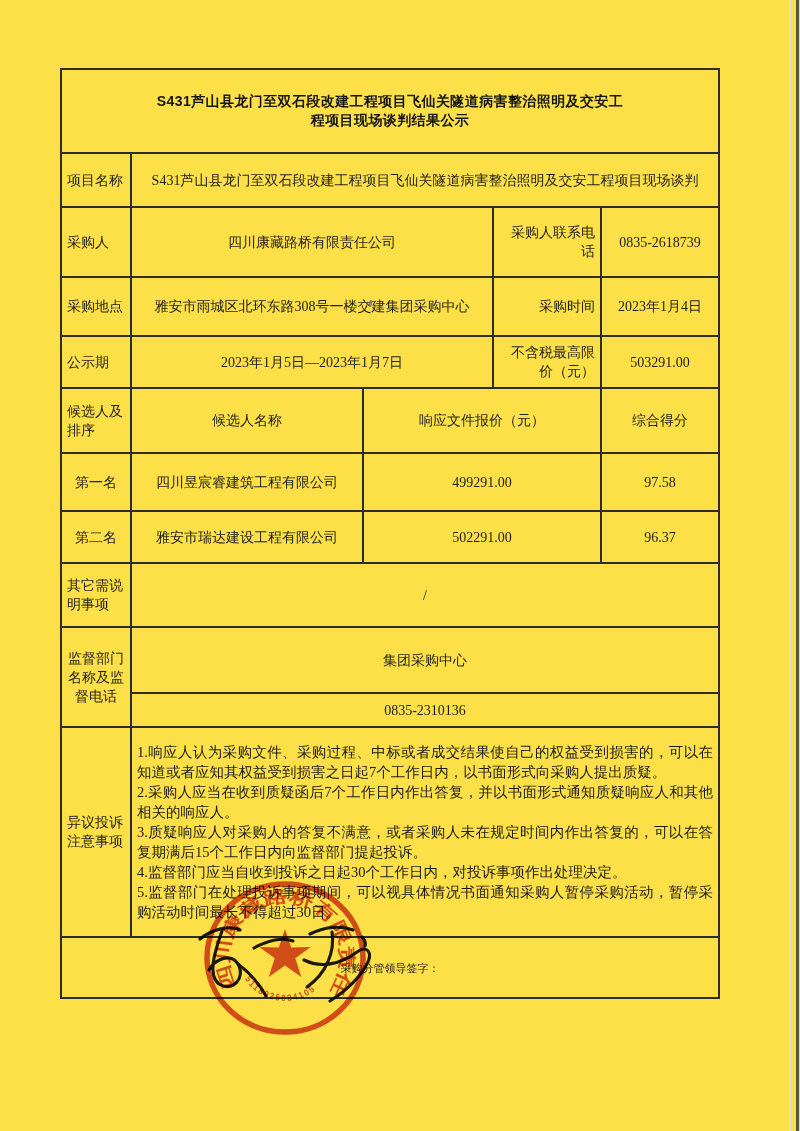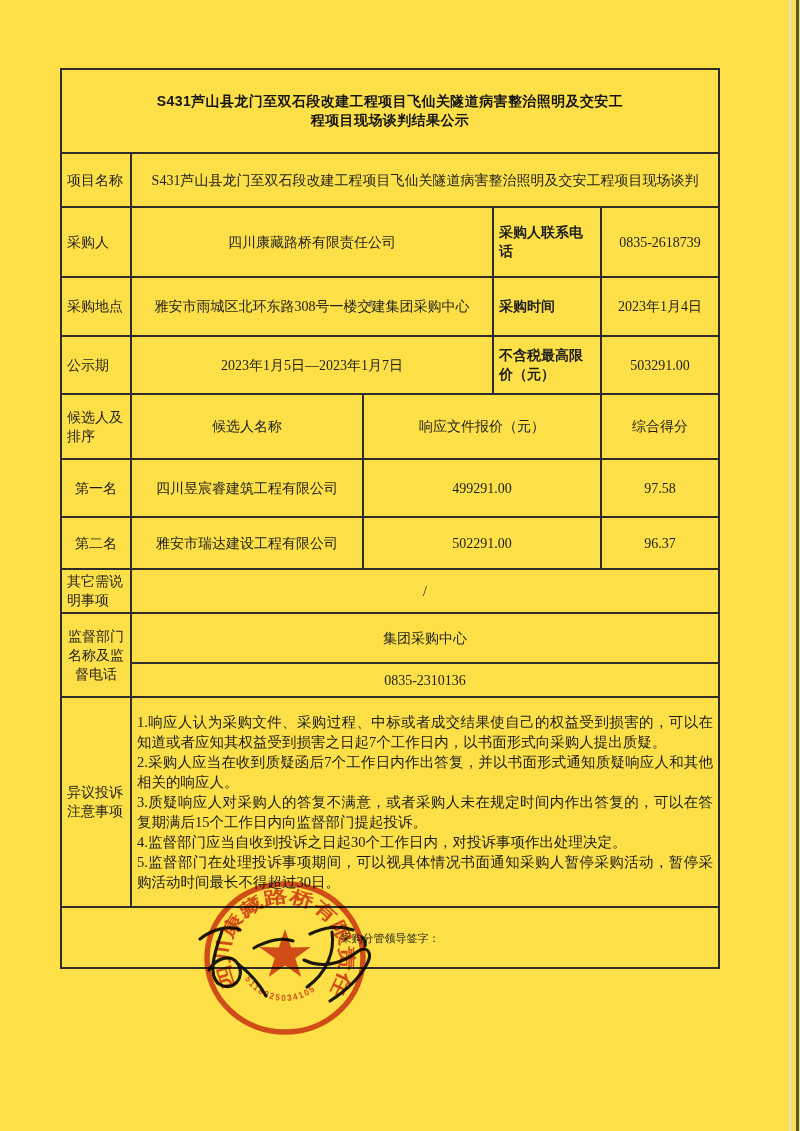--- a/index.html
+++ b/index.html
@@ -32,21 +32,21 @@
   td.title-cell{
     text-align:center;vertical-align:middle;
     font-family:"Liberation Sans","DejaVu Sans",sans-serif;
     font-weight:700;font-size:19px;line-height:26px;color:#151515;
     letter-spacing:.4px;
   }
   td.lbl{padding-left:5px;padding-right:4px;}
   td.lbl-c{text-align:center;padding-left:3px;padding-right:3px;}
   td.val-left{text-align:center;padding-left:6px;}
   td.c{text-align:center;}
-  td.sub-lbl{text-align:left;padding:2px 10px;font-weight:bold;}
+  td.sub-lbl{text-align:right;padding:2px 10px;}
   td.clauses{padding:2px 9px 2px 5px;vertical-align:middle;}
   .clause{font-size:14.5px;line-height:20px;text-align:justify;text-justify:inter-ideograph;color:#1b1b1b;}
   .sig-label{font-size:11px;}
 
   
   .stamp{position:absolute;left:200px;top:878px;width:170px;height:160px;
          mix-blend-mode:multiply;opacity:.92;}
   
   .signature{position:absolute;left:180px;top:903px;width:230px;height:115px;
              mix-blend-mode:multiply;}
@@ -85,21 +85,21 @@
       <td class="c">0835-2618739</td>
     </tr>
 
     <tr style="height:59px">
       <td class="lbl">采购地点</td>
       <td colspan="2" class="val-left">雅安市雨城区北环东路308号一楼交建集团采购中心</td>
       <td class="sub-lbl">采购时间</td>
       <td class="c">2023年1月4日</td>
     </tr>
 
-    <tr style="height:58px">
+    <tr style="height:52px">
       <td class="lbl">公示期</td>
       <td colspan="2" class="c">2023年1月5日—2023年1月7日</td>
       <td class="sub-lbl">不含税最高限价（元）</td>
       <td class="c">503291.00</td>
     </tr>
 
     <tr style="height:65px">
       <td class="lbl">候选人及排序</td>
       <td class="c">候选人名称</td>
       <td colspan="2" class="c">响应文件报价（元）</td>
@@ -113,26 +113,26 @@
       <td class="c">97.58</td>
     </tr>
 
     <tr style="height:52px">
       <td class="lbl-c">第二名</td>
       <td class="c">雅安市瑞达建设工程有限公司</td>
       <td colspan="2" class="c">502291.00</td>
       <td class="c">96.37</td>
     </tr>
 
-    <tr style="height:44px">
+    <tr style="height:64px">
       <td class="lbl">其它需说明事项</td>
       <td colspan="4" class="c">/</td>
     </tr>
 
-    <tr style="height:50px">
+    <tr style="height:66px">
       <td rowspan="2" class="lbl-c">监督部门名称及监督电话</td>
       <td colspan="4" class="c">集团采购中心</td>
     </tr>
     <tr style="height:34px">
       <td colspan="4" class="c">0835-2310136</td>
     </tr>
 
     <tr style="height:210px">
       <td class="lbl">异议投诉注意事项</td>
       <td colspan="4" class="clauses">

